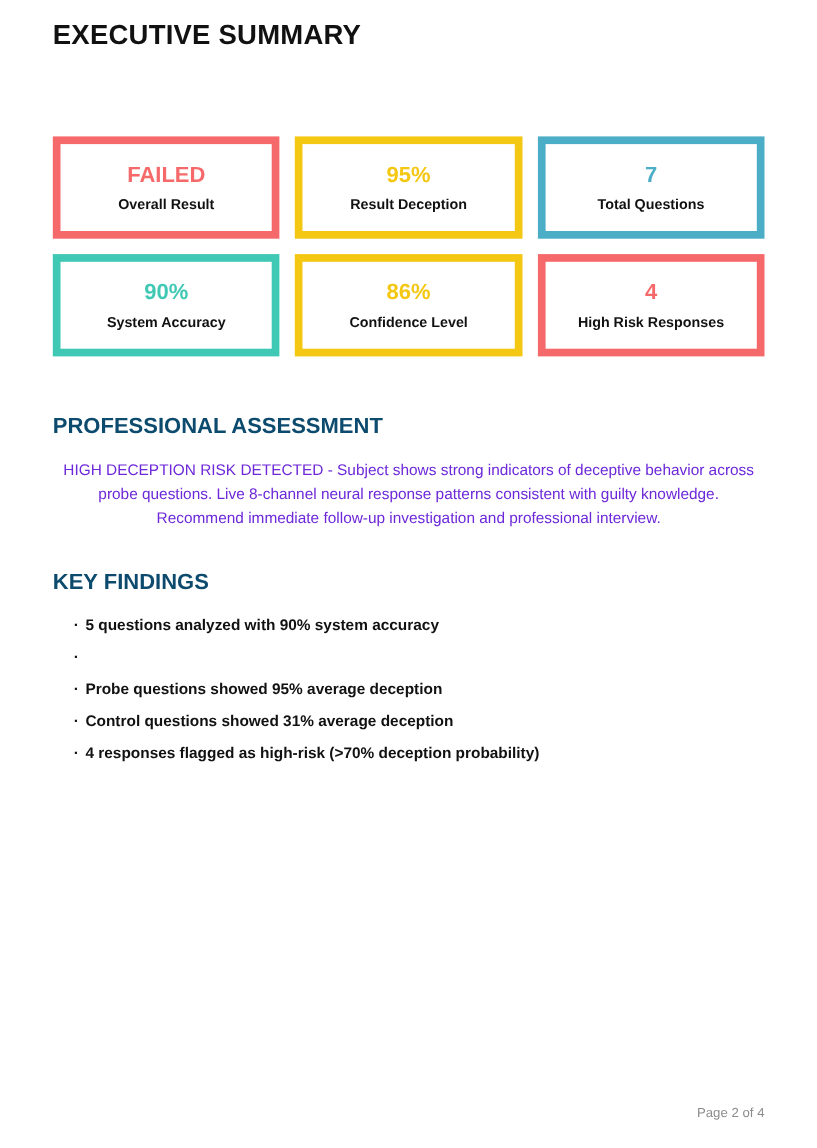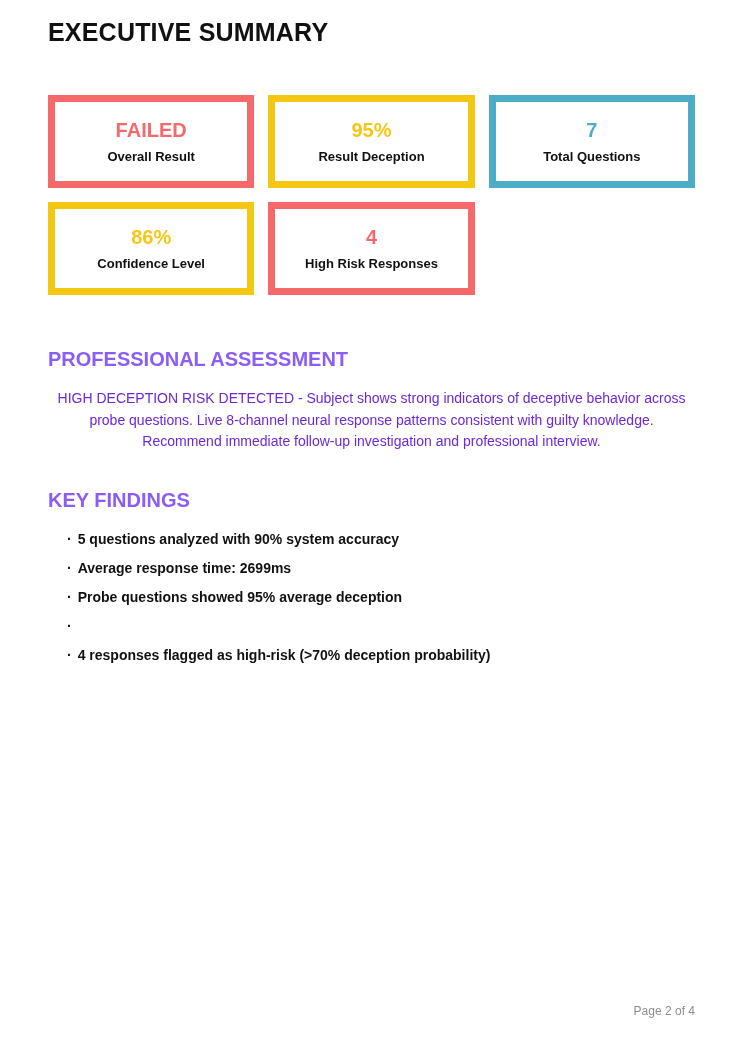--- a/index.html
+++ b/index.html
@@ -22,21 +22,21 @@
   .doc-title {
     margin: 0;
     padding-top: 18px;
     font-size: 25px;
     font-weight: 700;
     letter-spacing: 0.2px;
     color: #111111;
     line-height: 28px;
   }
   .cards-grid {
-    margin-top: 49px;
+    margin-top: 78px;
     display: grid;
     grid-template-columns: repeat(3, 1fr);
     gap: 14px;
   }
   .stat-card {
     box-sizing: border-box;
     height: 93px;
     background: #ffffff;
     border: 7px solid #cccccc; 
     display: flex;
@@ -53,21 +53,21 @@
     margin-top: 9px;
     font-size: 13px;
     font-weight: 700;
     color: #111111;
     line-height: 14px;
   }
   .section-heading {
     margin: 0;
     font-size: 20px;
     font-weight: 700;
-    color: #8b5cf6;
+    color: #0c4a6e;
     line-height: 22px;
   }
   .section-pa { margin-top: 53px; }
   .section-kf { margin-top: 36px; }
   .assessment-body {
     margin: 18px 0 0 0;
     font-size: 14px;
     font-weight: 400;
     color: #6d28d9;
     line-height: 21.5px;
@@ -118,20 +118,24 @@
     <div class="stat-card" style="border-color: rgb(244, 199, 19);">
       <div class="stat-value" style="color: rgb(244, 199, 19);">95%</div>
       <div class="stat-label">Result Deception</div>
     </div>
 
     <div class="stat-card" style="border-color: rgb(75, 174, 198);">
       <div class="stat-value" style="color: rgb(75, 174, 198);">7</div>
       <div class="stat-label">Total Questions</div>
     </div>
 
+    <div class="stat-card" style="border-color: rgb(63, 200, 180);">
+      <div class="stat-value" style="color: rgb(63, 200, 180);">90%</div>
+      <div class="stat-label">System Accuracy</div>
+    </div>
 
     <div class="stat-card" style="border-color: rgb(244, 199, 19); text-align: center;">
       <div class="stat-value" style="color: rgb(244, 199, 19);">86%</div>
       <div class="stat-label">Confidence Level</div>
     </div>
 
     <div class="stat-card" style="border-color: rgb(245, 105, 107);">
       <div class="stat-value" style="color: rgb(245, 105, 107);">4</div>
       <div class="stat-label">High Risk Responses</div>
     </div>
@@ -145,28 +149,28 @@
 
   <div class="section-kf">
     <h2 class="section-heading">KEY FINDINGS</h2>
     <ul class="findings-list">
       <li>
         <span class="bullet-dot">·</span>
         <span>5 questions analyzed with 90% system accuracy</span>
       </li>
       <li>
         <span class="bullet-dot">·</span>
-        <span>Average response time: 2699ms</span>
       </li>
       <li>
         <span class="bullet-dot">·</span>
         <span>Probe questions showed 95% average deception</span>
       </li>
       <li>
         <span class="bullet-dot">·</span>
+        <span>Control questions showed 31% average deception</span>
       </li>
       <li>
         <span class="bullet-dot">·</span>
         <span>4 responses flagged as high-risk (&gt;70% deception probability)</span>
       </li>
     </ul>
   </div>
 
   <div class="page-footer">Page 2 of 4</div>
 

